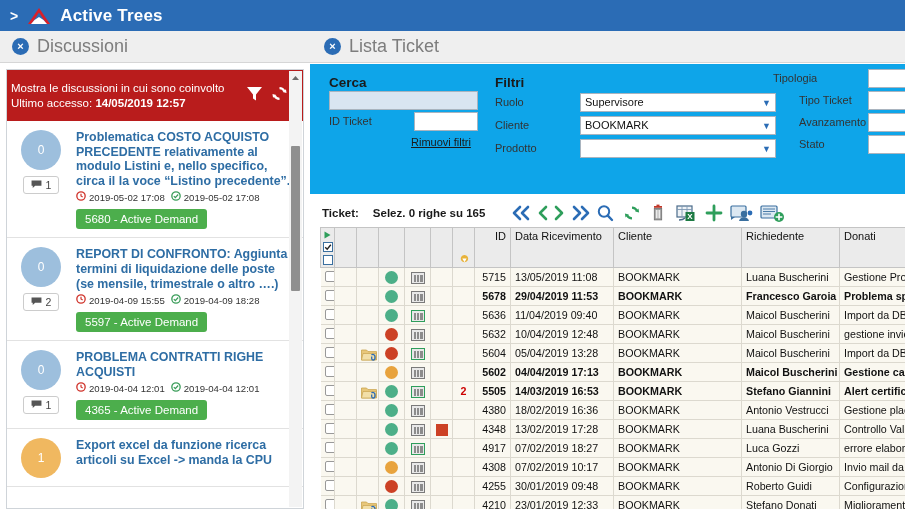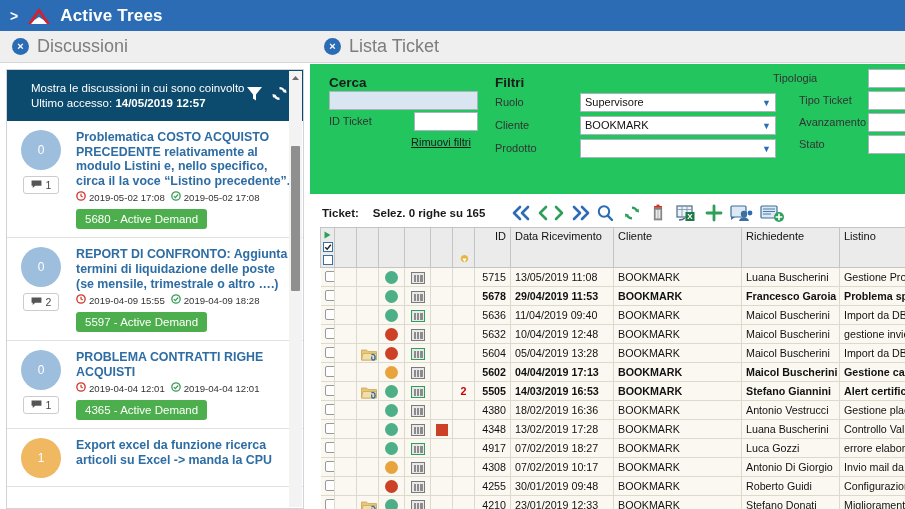--- a/index.html
+++ b/index.html
@@ -36,21 +36,21 @@
   }
 
   
   #left-panel { position:absolute; left:0; top:31px; width:310px; height:478px; background:#fff; }
   #left-head { left:0; top:0; width:310px; }
   .left-body {
     position:absolute; left:6px; top:38px; width:298px; height:440px;
     background:#fff; border:1px solid #cfd4d9; overflow:hidden;
   }
   .disc-banner {
-    background:#0c4a6e; color:#ffffff; padding:8px 8px 8px 24px; height:51px;
+    background:#b91c1c; color:#ffffff; padding:8px 8px 8px 4px; height:51px;
     display:flex; align-items:center; justify-content:space-between;
   }
   .disc-banner .txt { font-size:11.5px; line-height:15px; }
   .disc-banner .txt b { font-weight:bold; }
   .banner-icons { display:flex; align-items:center; gap:6px; padding-right:6px; }
 
   .disc-item { border-bottom:1px solid #e2e2e2; padding:9px 8px 8px 8px; display:flex; gap:9px; }
   .disc-left { width:52px; flex:0 0 52px; display:flex; flex-direction:column; align-items:center; gap:6px; }
   .circle {
     width:40px; height:40px; border-radius:50%; color:#ffffff;
@@ -72,21 +72,21 @@
 
   
   .lscroll { position:absolute; right:1px; top:1px; width:13px; height:436px; background:#f3f3f3; }
   .lscroll .arrow { width:13px; height:13px; background:#f3f3f3; position:relative; }
   .lscroll .thumb { position:absolute; left:2px; top:75px; width:9px; height:145px; background:#8f8f8f; border-radius:1px; }
 
   
   #right-panel { position:absolute; left:310px; top:31px; width:595px; height:478px; background:#fff; }
   #right-head { left:0; top:0; width:595px; }
 
-  .filter-area { position:absolute; left:0; top:33px; width:595px; height:130px; background:#22c55e; }
+  .filter-area { position:absolute; left:0; top:33px; width:595px; height:130px; background:#0ea5e9; }
   .sec-title { font-size:13.5px; font-weight:bold; color:#1a1a1a; }
   .lbl { font-size:11px; color:#333; }
   .inp {
     border:1px solid #a9b4bf; background:#ffffff; height:19px;
   }
   .inp.blue { background:#d9e5f1; }
   .selbox {
     border:1px solid #a9b4bf; background:#ffffff; height:19px; position:relative;
     font-size:11px; color:#111; padding:2px 36px 0 4px; overflow:hidden; white-space:nowrap;
   }
@@ -460,21 +460,21 @@
                   <span style="position:absolute;left:2px;bottom:-2px" class="mark"><svg width="11" height="11" viewBox="0 0 12 12">
                       <path d="M6 1 a4 4 0 1 1 -0.1 0 z" fill="#e8b33a"></path>
                       <path d="M3.6 5 H8.4 L6 9 Z" fill="#ffffff"></path>
                     </svg></span>
                 </div>
               </th>
               <th class="r">ID</th>
               <th>Data Ricevimento</th>
               <th>Cliente</th>
               <th>Richiedente</th>
-              <th>Listino</th>
+              <th>Donati</th>
             </tr>
         </thead>
         <tbody id="grid-body">
             <tr class="row-a">
               <td class="c"><span class="cb"></span></td>
               <td class="c"></td>
               <td class="c"></td>
               <td class="c"><span class="bullet" style="background:#4caf88"></span></td>
               <td class="c"><span class="gridicon "><i></i></span></td>
               <td class="c"></td>

